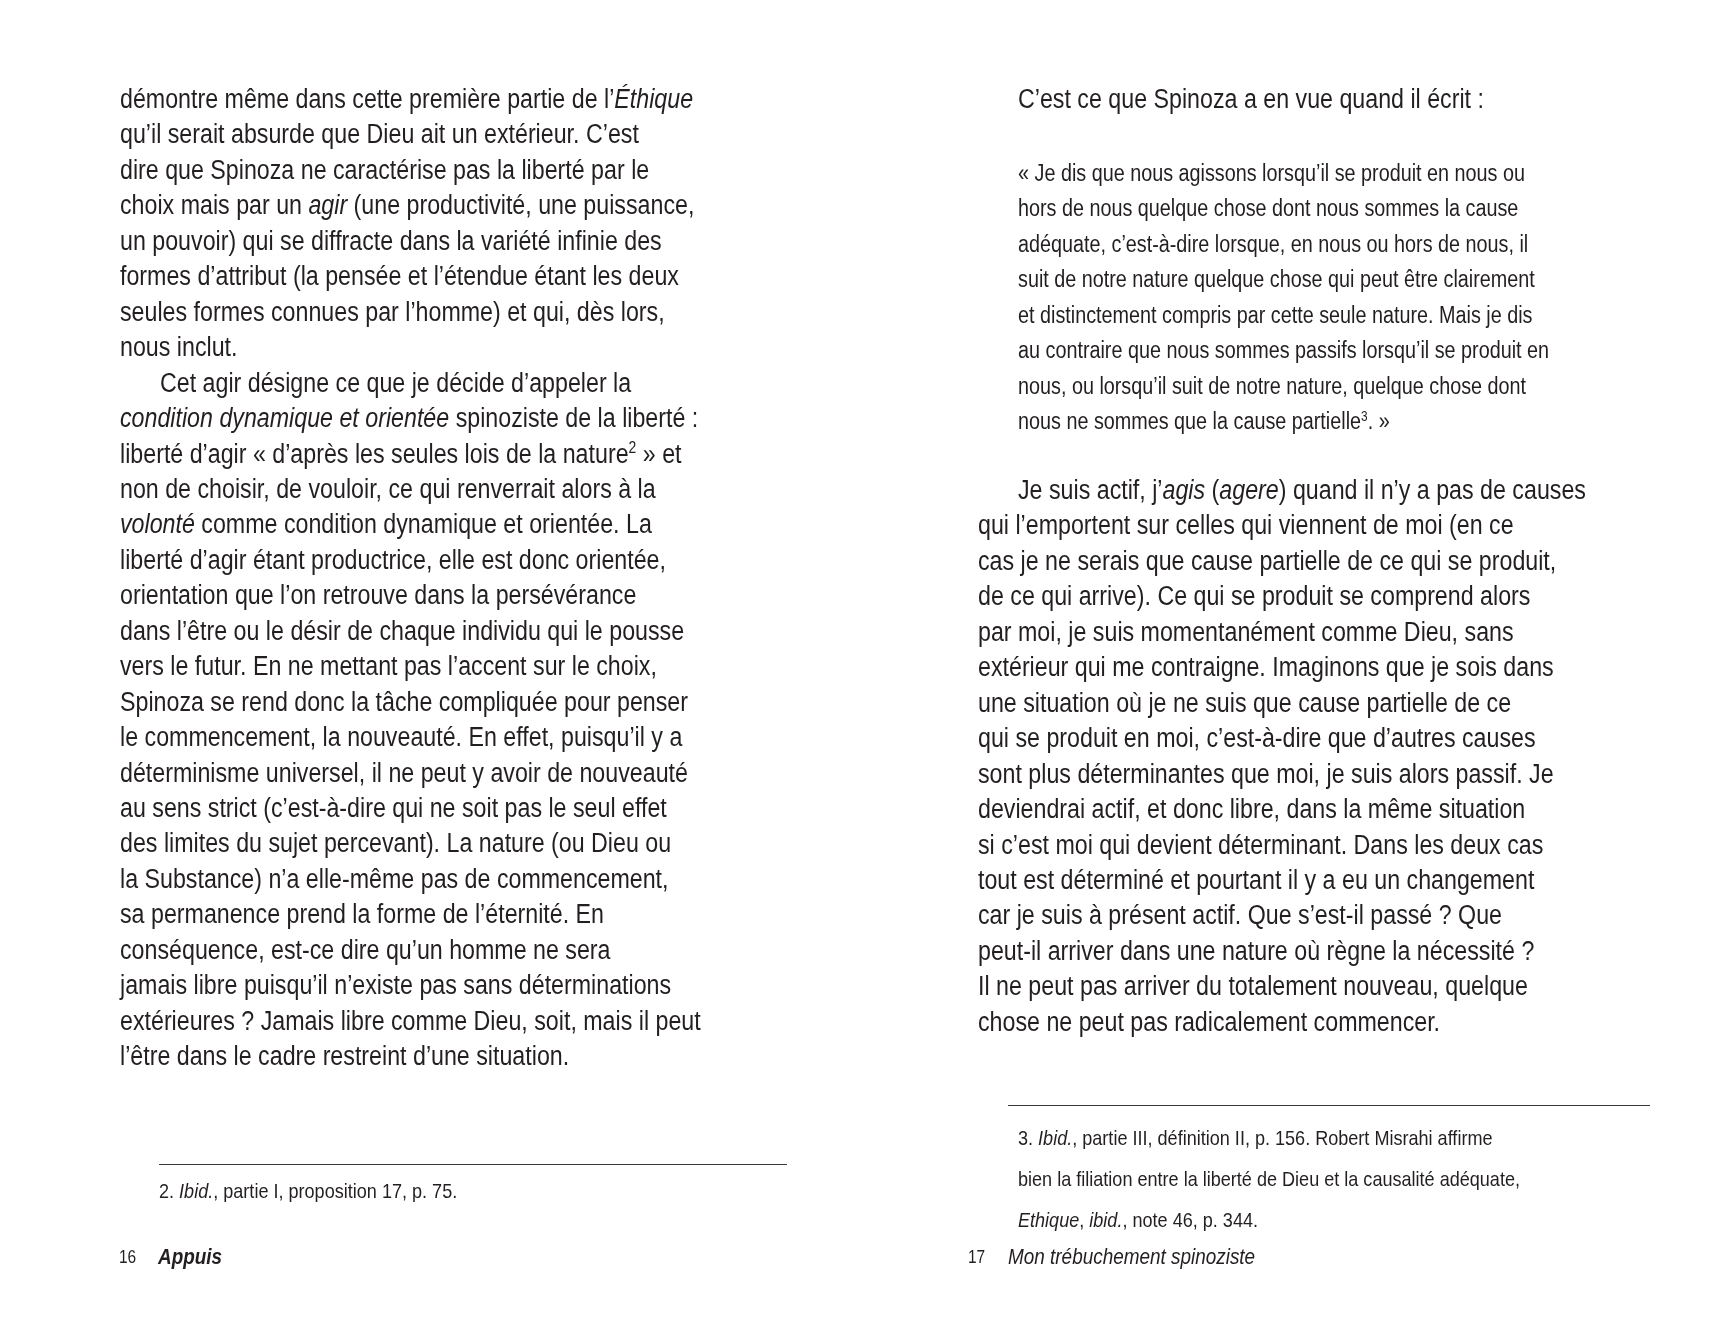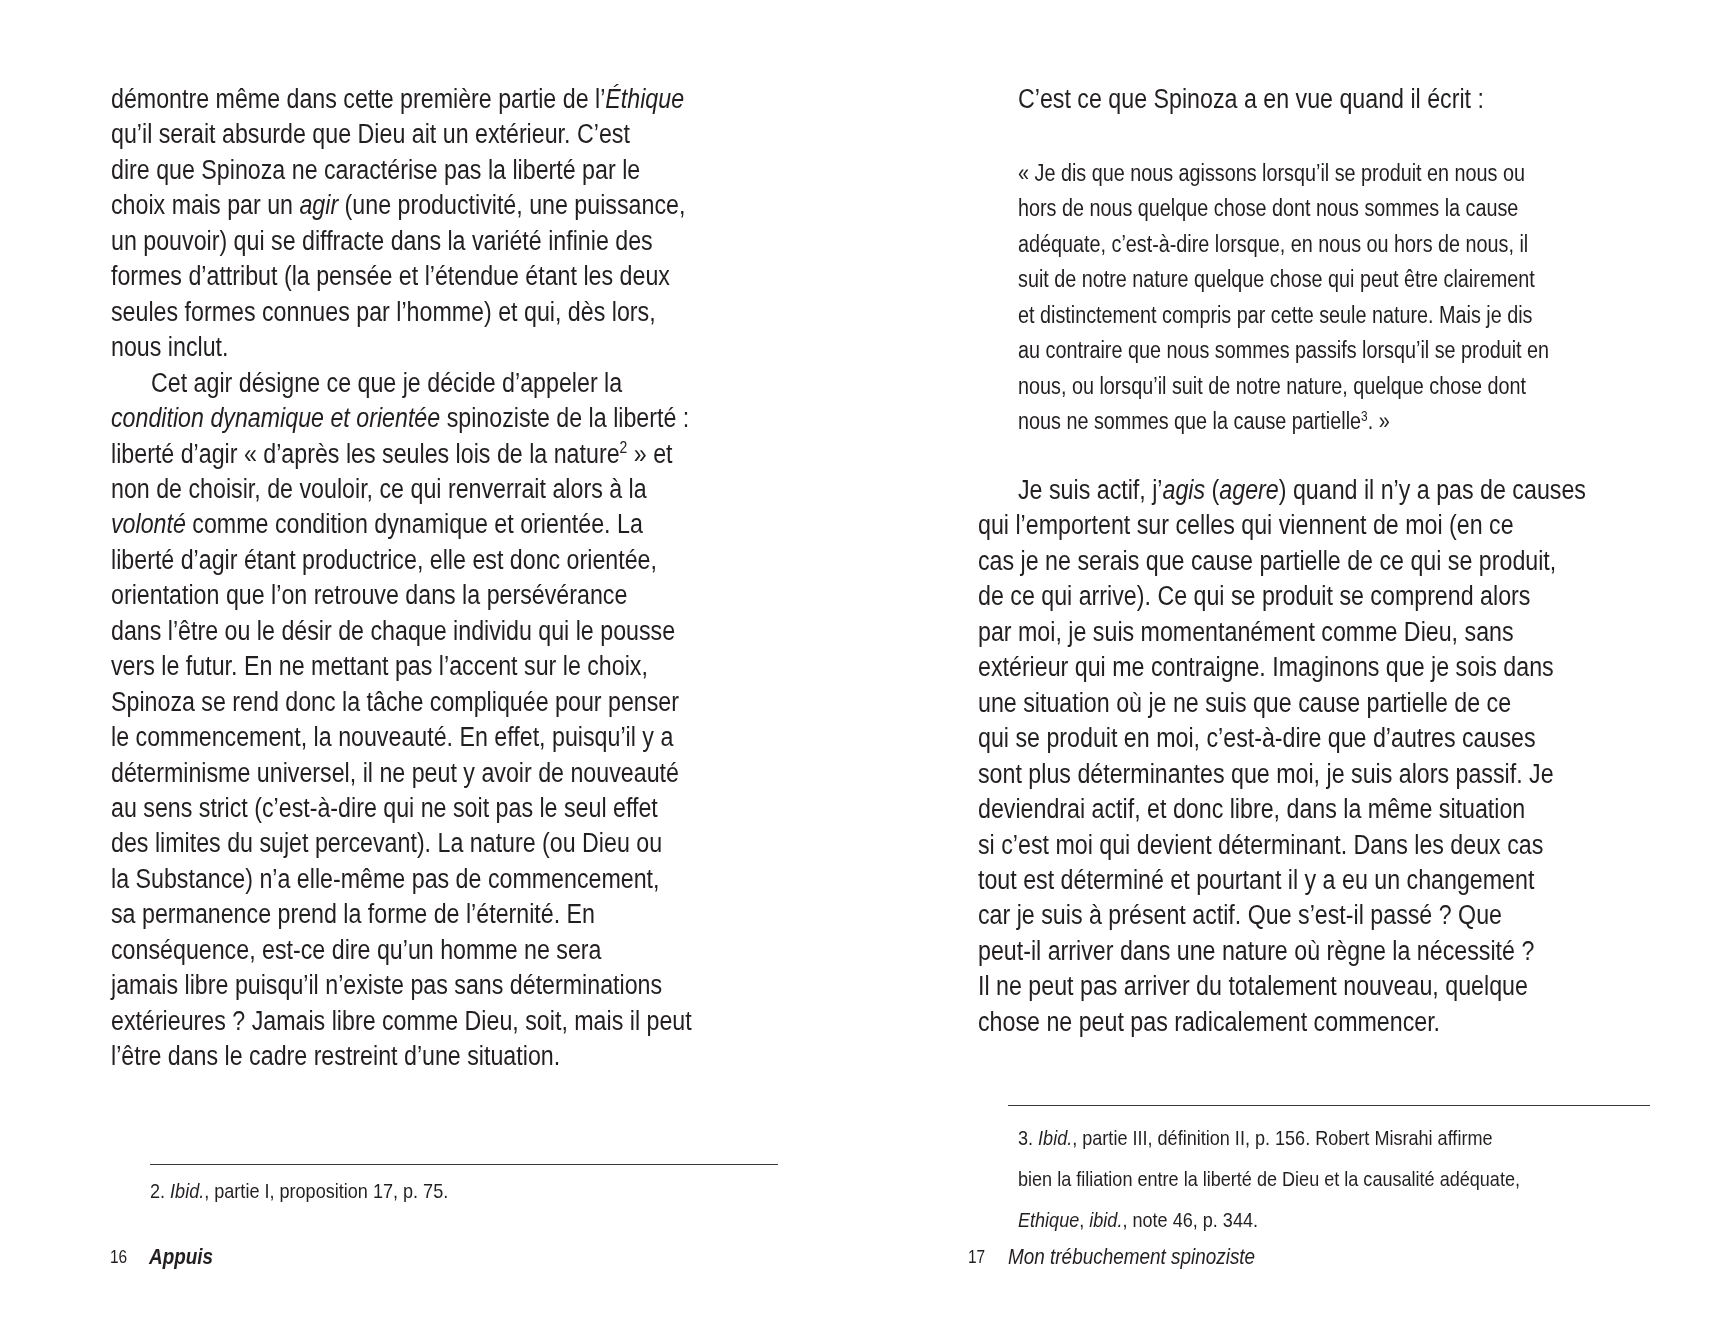--- a/index.html
+++ b/index.html
@@ -1,19 +1,19 @@
 <!DOCTYPE html>
 <html><head>
 <meta charset="utf-8">
 <style>
   html, body { margin: 0; padding: 0; background: #ffffff; }
   body { width: 1732px; height: 1338px; position: relative; overflow: hidden;
          font-family: "Liberation Sans", "DejaVu Sans", sans-serif; color: #231f20; }
   .page { position: absolute; top: 0; height: 1338px; }
-  .page-left { left: 8px; width: 866px; text-align: right; }
+  .page-left { left: 17px; width: 866px; text-align: right; }
   .page-right { left: 866px; width: 866px; }
   .line { position: absolute; white-space: nowrap; transform-origin: 0 0; }
   .body-line { font-size: 27px; line-height: 35.5px; transform: scaleX(0.86); }
   .quote-line { font-size: 23px; line-height: 35.5px; transform: scaleX(0.86); }
   .fn-line { font-size: 21px; line-height: 41px; transform: scaleX(0.86); }
   .rule { position: absolute; height: 0; border-top: 1.5px solid #3a3a3a; }
   .folio-num { position: absolute; font-size: 18px; transform: scaleX(0.86); transform-origin: 0 0; }
   .folio-title { position: absolute; font-size: 22px; font-style: italic; transform: scaleX(0.86); transform-origin: 0 0; white-space: nowrap; }
   .folio-title.bold { font-weight: bold; }
   i, .it { font-style: italic; }

